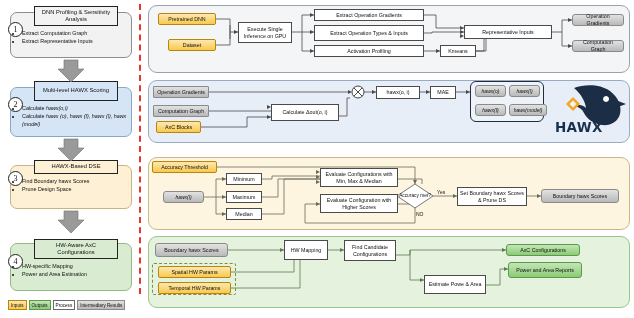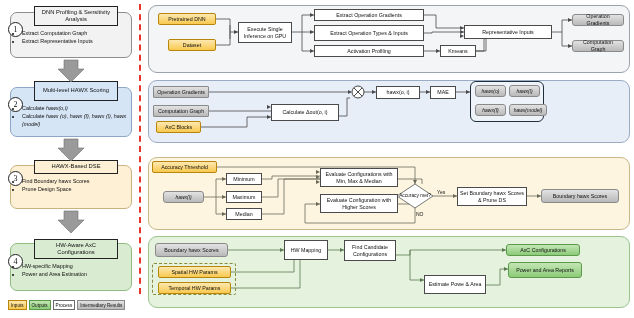--- a/index.html
+++ b/index.html
@@ -248,20 +248,32 @@
   <div class="node proc" style="left:271px;top:104px;width:68px;height:17px;">Calculate Δout(o, i)</div>
   <div class="node proc" style="left:376px;top:86px;width:44px;height:13px;">hawx(o, i)</div>
   <div class="node proc" style="left:430px;top:86px;width:26px;height:13px;">MAE</div>
 
   <div class="abs" style="left:470px;top:81px;width:74px;height:41px;border:1.3px solid #1f2d3d;border-radius:6px;background:#eef3fa;"></div>
   <div class="node inter" style="left:475px;top:85px;width:31px;height:12px;font-style:italic;font-size:5px;">hawx(o)</div>
   <div class="node inter" style="left:509px;top:85px;width:31px;height:12px;font-style:italic;font-size:5px;">hawx(l)</div>
   <div class="node inter" style="left:475px;top:104px;width:31px;height:12px;font-style:italic;font-size:5px;">hawx(f)</div>
   <div class="node inter" style="left:509px;top:104px;width:38px;height:12px;font-style:italic;font-size:5px;">hawx(model)</div>
 
+  <div class="logo" style="left:552px;top:82px;width:76px;height:55px;">
+    <svg width="76" height="55" viewBox="0 0 76 55">
+      <g>
+        <path d="M22,6 C33,2 48,2 58,9 C66,15 70,24 68,32 C66,40 58,44 50,43 C42,42 35,37 32,31 C30,27 27,25 23,24 C27,22 31,23 34,26 C33,19 29,12 22,6 Z" fill="#1c2e45"></path>
+        <path d="M54,14 a3,3 0 1,0 0.1,0" fill="#ffffff"></path>
+        <path d="M66,19 L74,22 L66,25 Z" fill="#1c2e45"></path>
+        <path d="M14,22 L21,15 L28,22 L21,29 Z" fill="#f5a623"></path>
+        <path d="M17.5,22 L21,18.5 L24.5,22 L21,25.5 Z" fill="#eef3fa"></path>
+      </g>
+    </svg>
+    <div class="lt" style="left:3px;top:37px;">HAWX</div>
+  </div>
 
   <div class="panel p3" style="left:148px;top:157px;width:482px;height:73px;"></div>
 
   <svg class="wires">
     <g stroke="#6a6a5a" stroke-width="0.8" fill="none">
 
       <path d="M217,167 h198 v17"></path>
 
       <path d="M204,197 h12"></path>
       <path d="M216,197 v-18 h10"></path>

